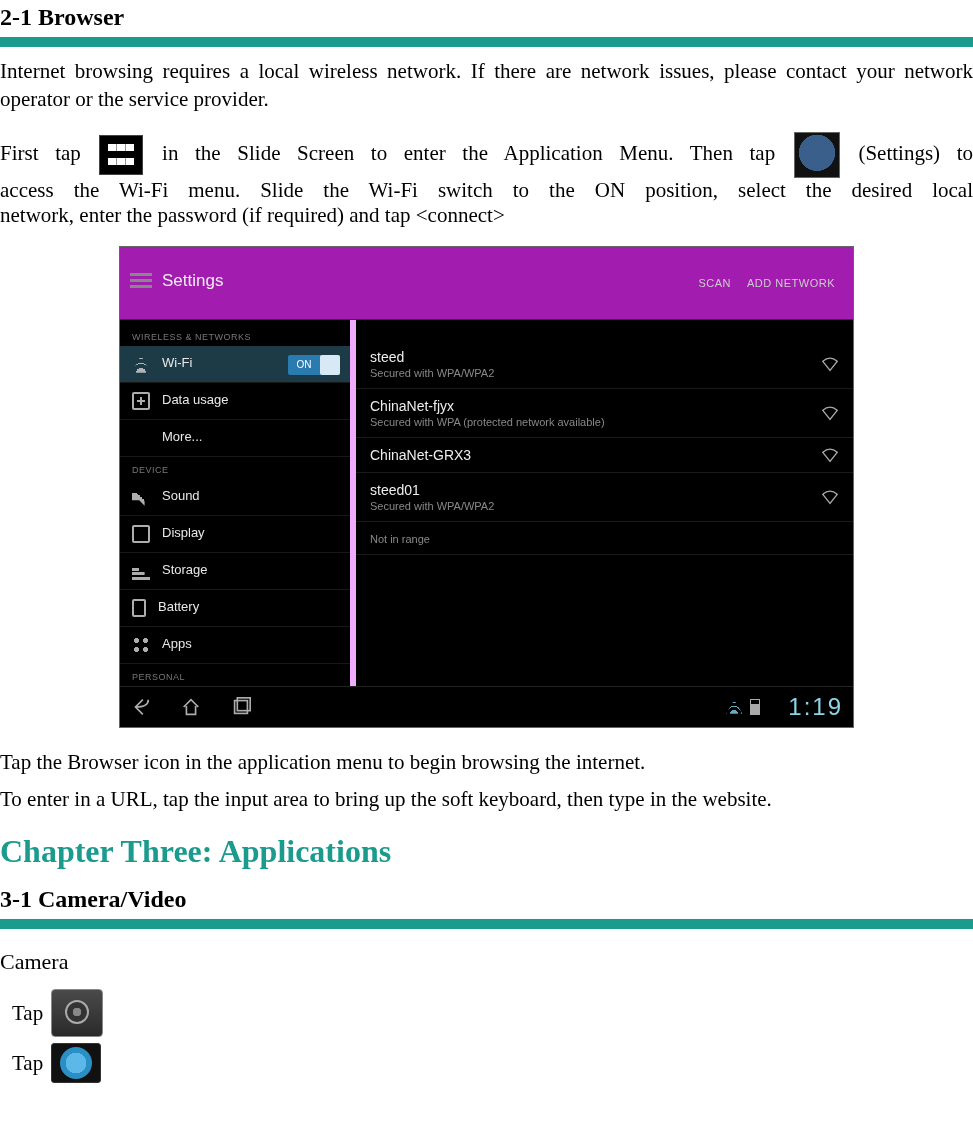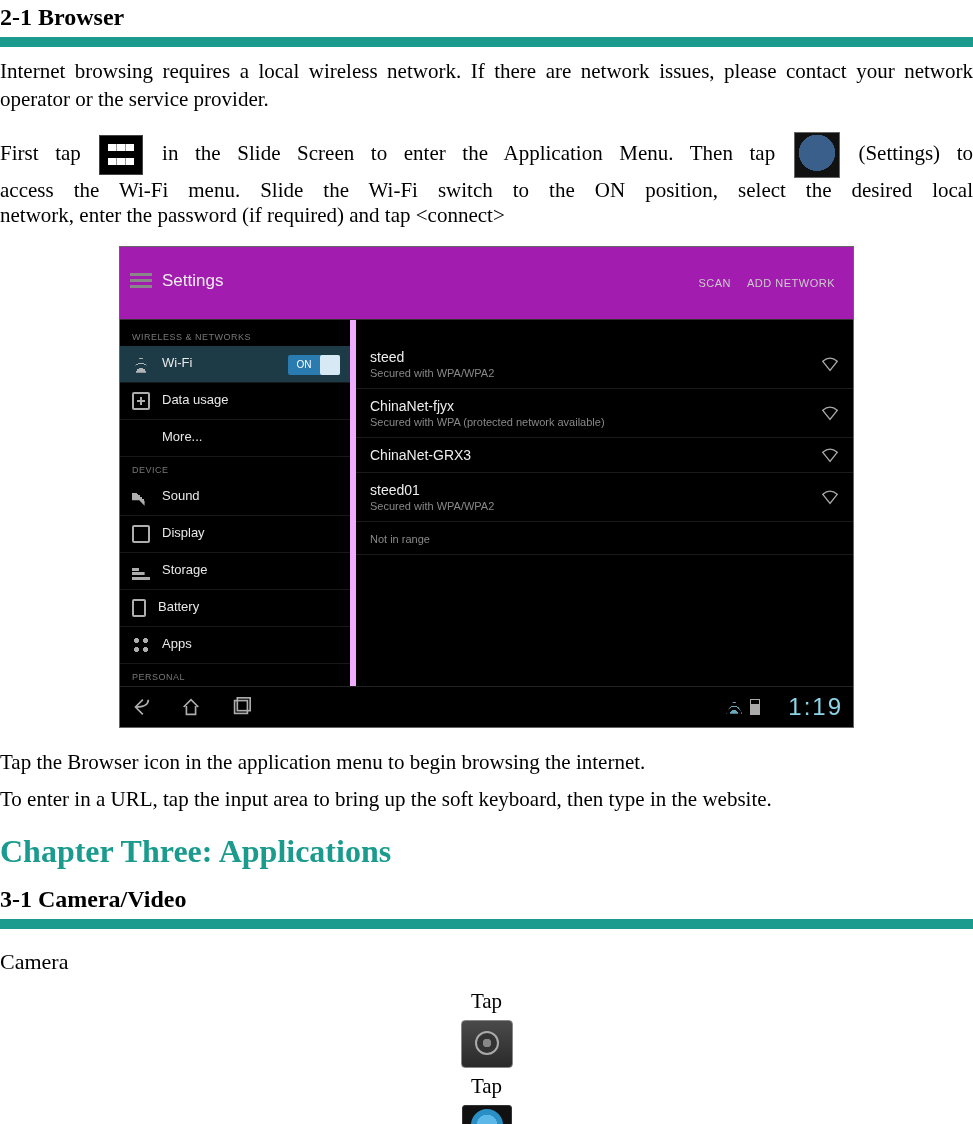--- a/index.html
+++ b/index.html
@@ -241,23 +241,22 @@
     repeating-radial-gradient(circle at 50% 100%, transparent 0 3px, #6ab 3px 4px);
     clip-path: polygon(0 100%, 50% 0, 100% 100%);}
   .ss-nav .sys .batt { width:8px; height:14px; border:1px solid #aaa; position:relative;}
   .ss-nav .sys .batt::before{content:"";position:absolute;bottom:0;left:0;right:0;height:70%;background:#aaa;}
   .ss-nav .clock { color:#8cd4e6; font-size:24px; letter-spacing:2px; font-weight:300;}
 
   .line-with-icon {
     display: flex;
     align-items: center;
     gap: 6px;
-    margin: 6px 2px;
+    margin: 6px 12px;
     flex-wrap: wrap;
-    flex-direction: column;
   }
 </style>
 </head>
 <body>
 
 <div class="heading">2-1 Browser</div>
 <div class="rule"></div>
 
 <div class="para">Internet browsing requires a local wireless network. If there are network issues, please contact your network operator or the service provider.</div>
 

